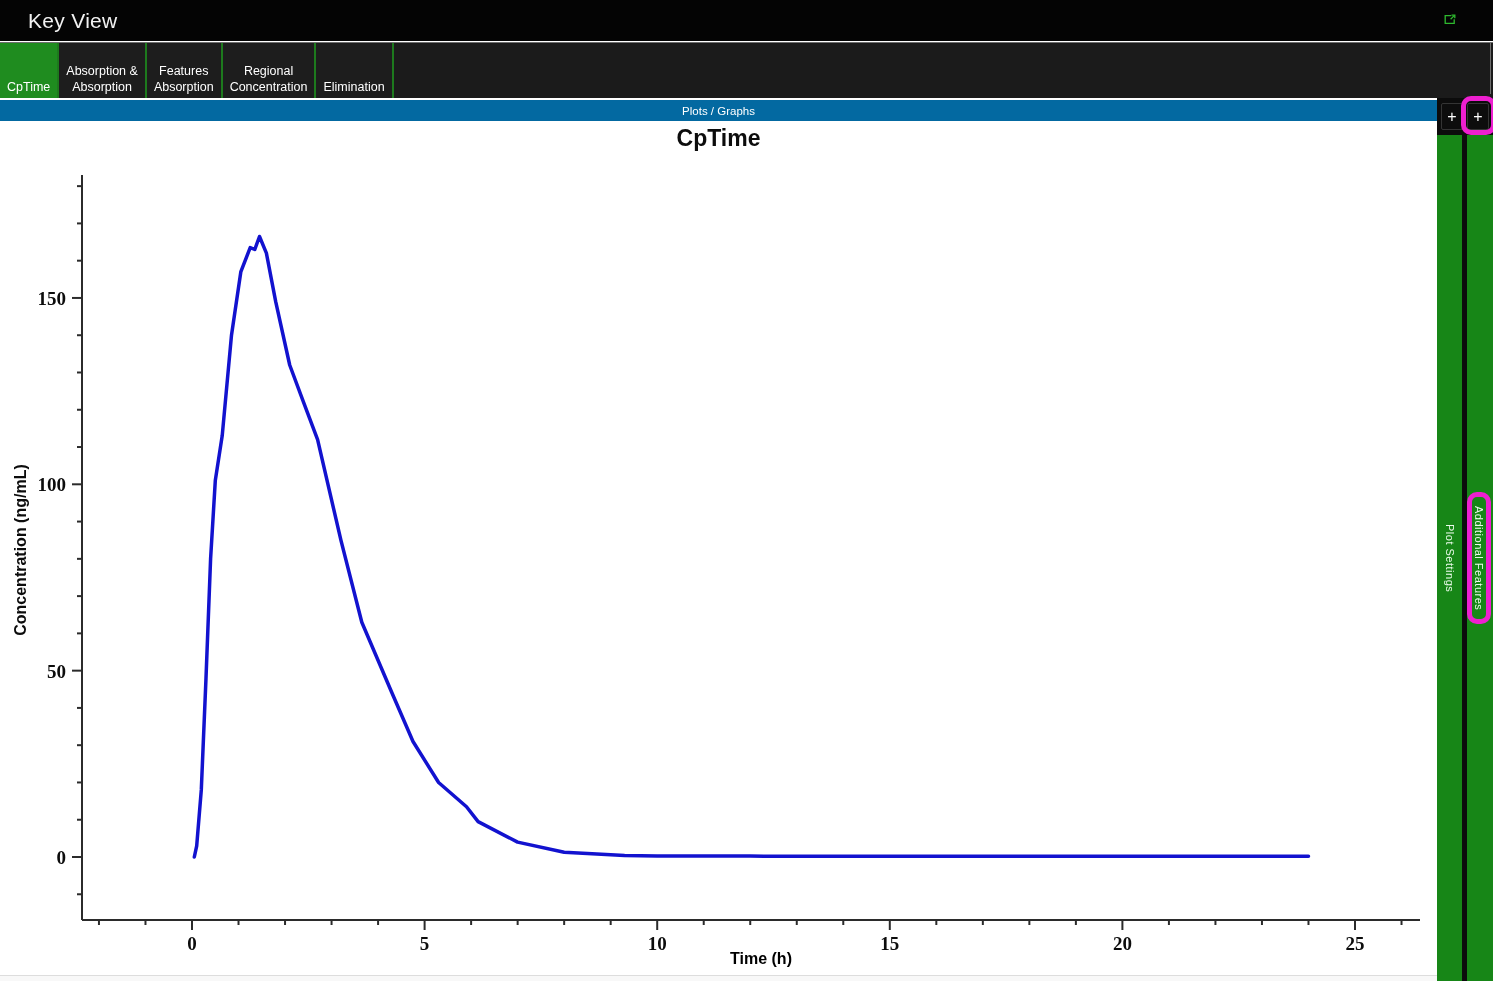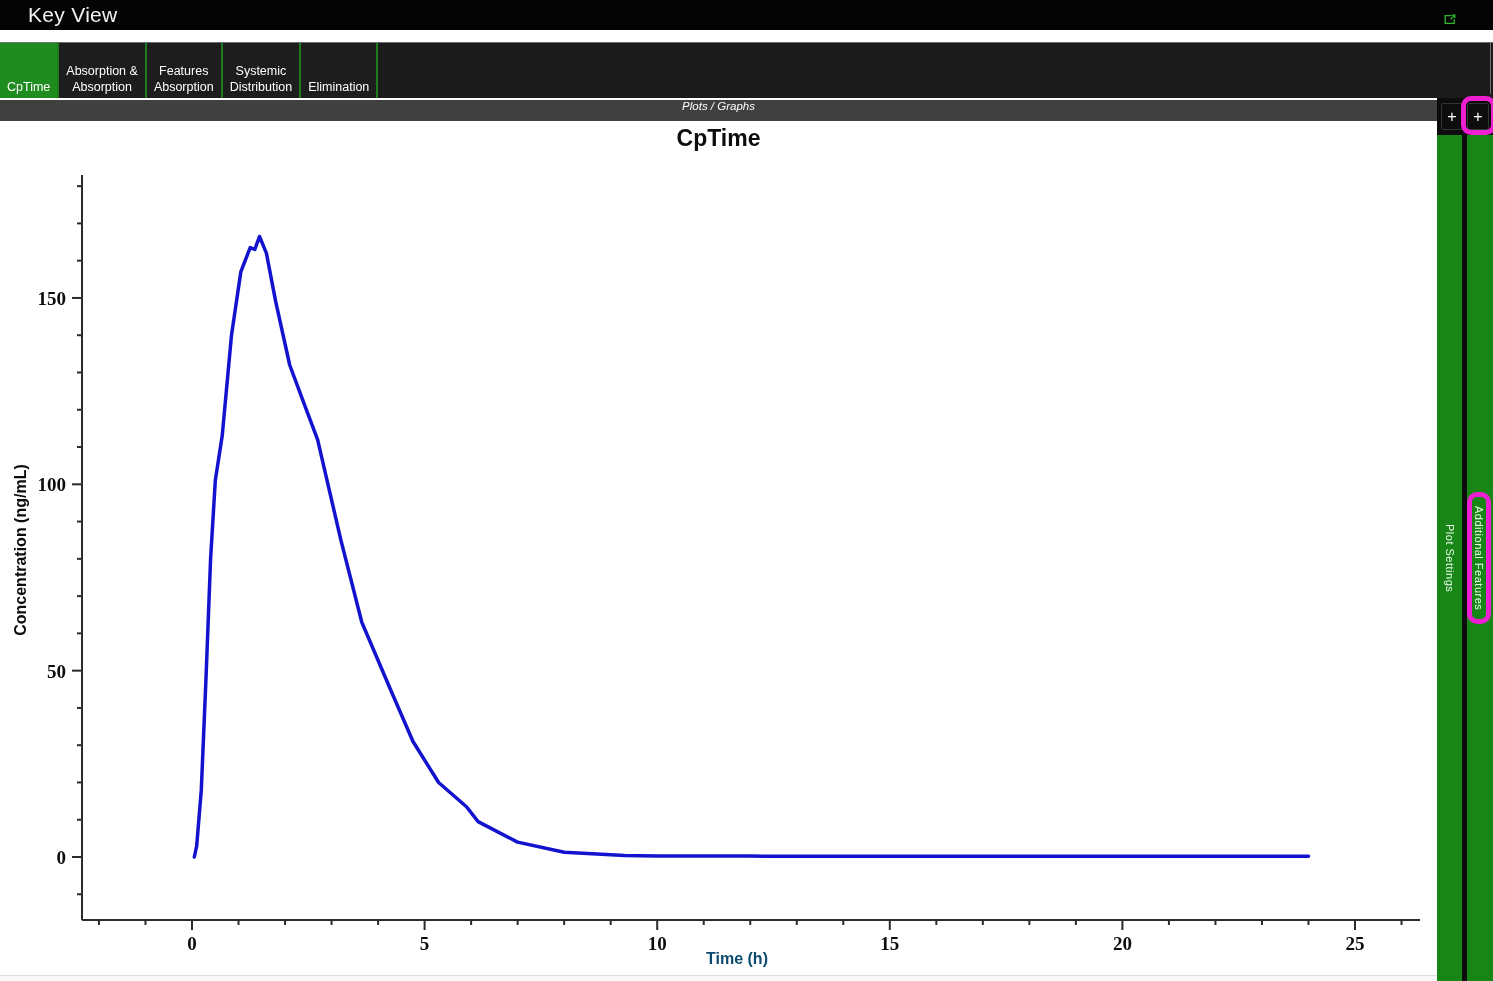--- a/index.html
+++ b/index.html
@@ -3,21 +3,21 @@
 <meta charset="utf-8">
 <style>
   html,body{margin:0;padding:0;}
   body{
     position:relative;width:1493px;height:981px;overflow:hidden;
     background:#ffffff;font-family:"Liberation Sans",sans-serif;
     -webkit-font-smoothing:antialiased;
   }
   
   .titlebar{
-    position:absolute;left:0;top:0;width:1493px;height:30px;background:#040404;
+    position:absolute;left:0;top:0;width:1493px;height:41px;background:#040404;
     display:flex;align-items:center;
   }
   .titlebar .app-title{color:#f2f2f2;font-size:21px;margin-left:28px;letter-spacing:.3px;}
   .export-btn{
     position:absolute;right:31px;top:8px;width:24px;height:22px;
     display:flex;align-items:center;justify-content:center;cursor:pointer;background:transparent;border:none;
   }
   
   .tabrow{
     position:absolute;left:0;top:42px;width:1493px;height:56px;background:#161616;
@@ -27,32 +27,32 @@
   .tab{
     background:#1d1d1d;color:#ffffff;font-size:12.5px;line-height:16px;
     display:flex;flex-direction:column;justify-content:flex-end;align-items:center;
     padding:8px 7px 3px 7px;border-right:2px solid #1d7a1d;cursor:pointer;text-align:center;
     box-sizing:border-box;
   }
   .tab.selected{background:#1f8c1f;}
   .tabrow-rest{flex:1;background:#1b1b1b;}
   
   .section-bar{
-    position:absolute;left:0;top:100px;width:1437px;height:21px;background:#404040;
-    color:#ffffff;font-size:11.5px;display:flex;align-items:flex-start;justify-content:center;font-style:italic;
+    position:absolute;left:0;top:100px;width:1437px;height:21px;background:#0369a1;
+    color:#ffffff;font-size:11.5px;display:flex;align-items:center;justify-content:center;
   }
   
   .main{position:absolute;left:0;top:122px;width:1437px;height:853px;background:#ffffff;}
   .chart-title{
     position:absolute;left:0;top:3px;width:100%;text-align:center;
     font-size:23px;font-weight:bold;color:#0c0c0c;
   }
   .xlabel{
-    position:absolute;left:68px;top:828px;width:1338px;text-align:center;
-    font-size:16px;font-weight:bold;color:#0c4a6e;
+    position:absolute;left:92px;top:828px;width:1338px;text-align:center;
+    font-size:16px;font-weight:bold;color:#000000;
   }
   .ylabel{
     position:absolute;left:21px;top:428px;transform:translate(-50%,-50%) rotate(-90deg);
     white-space:nowrap;font-size:16px;font-weight:bold;color:#0c0c0c;
   }
   svg.plot{position:absolute;left:0;top:0;}
   svg.plot text.tick{
     font-family:"Liberation Serif",serif;font-weight:bold;font-size:19px;fill:#0c0c0c;
   }
   
@@ -108,22 +108,22 @@
     </div>
     <div class="tab">
       <div>Absorption &amp;</div>
       <div>Absorption</div>
     </div>
     <div class="tab">
       <div>Features</div>
       <div>Absorption</div>
     </div>
     <div class="tab">
-      <div>Systemic</div>
-      <div>Distribution</div>
+      <div>Regional</div>
+      <div>Concentration</div>
     </div>
     <div class="tab">
       <div>Elimination</div>
     </div>
     <div class="tabrow-rest"></div>
 </div>
 
 <div class="section-bar">
   <span>Plots / Graphs</span>
 </div>

